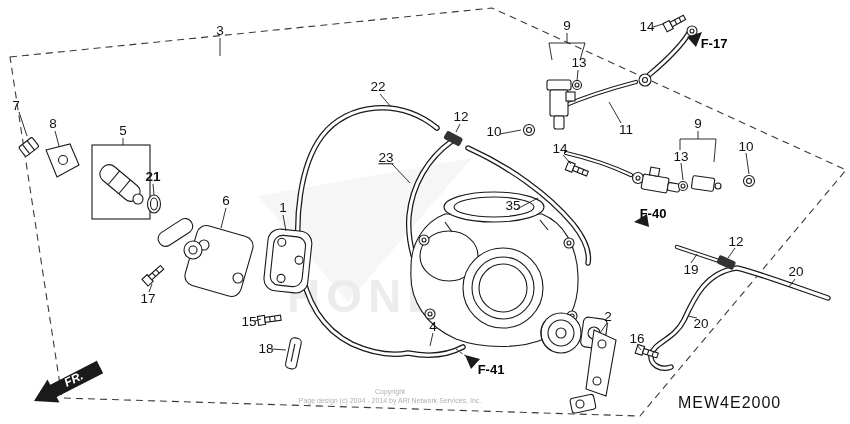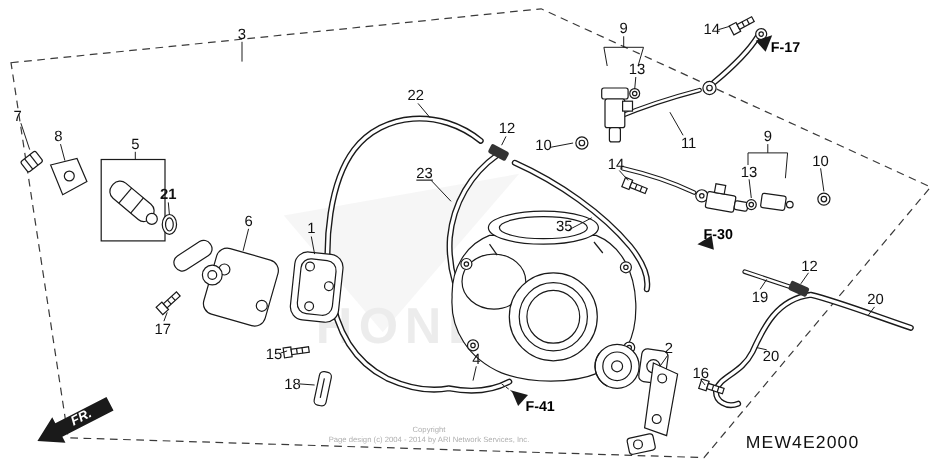--- a/index.html
+++ b/index.html
@@ -286,21 +286,21 @@
       <span class="callout" style="left: 148px; top: 299px;">17</span>
       <span class="callout" style="left: 249px; top: 322px;">15</span>
       <span class="callout" style="left: 433px; top: 327px;">4</span>
       <span class="callout" style="left: 608px; top: 317px;">2</span>
       <span class="callout" style="left: 701px; top: 324px;">20</span>
       <span class="callout" style="left: 637px; top: 339px;">16</span>
       <span class="callout" style="left: 266px; top: 349px;">18</span>
     </div>
   <div class="layer">
       <span class="ref-label" style="left: 714px; top: 43px;">F-17</span>
-      <span class="ref-label" style="left: 653px; top: 213px;">F-30</span>
+      <span class="ref-label" style="left: 653px; top: 213px;">F-40</span>
       <span class="ref-label" style="left: 491px; top: 369px;">F-41</span>
     </div>
 
   <div class="part-code">MEW4E2000</div>
 
   <div class="copyright">
     <div>Copyright</div>
     <div>Page design (c) 2004 - 2014 by ARI Network Services, Inc.</div>
   </div>
 

